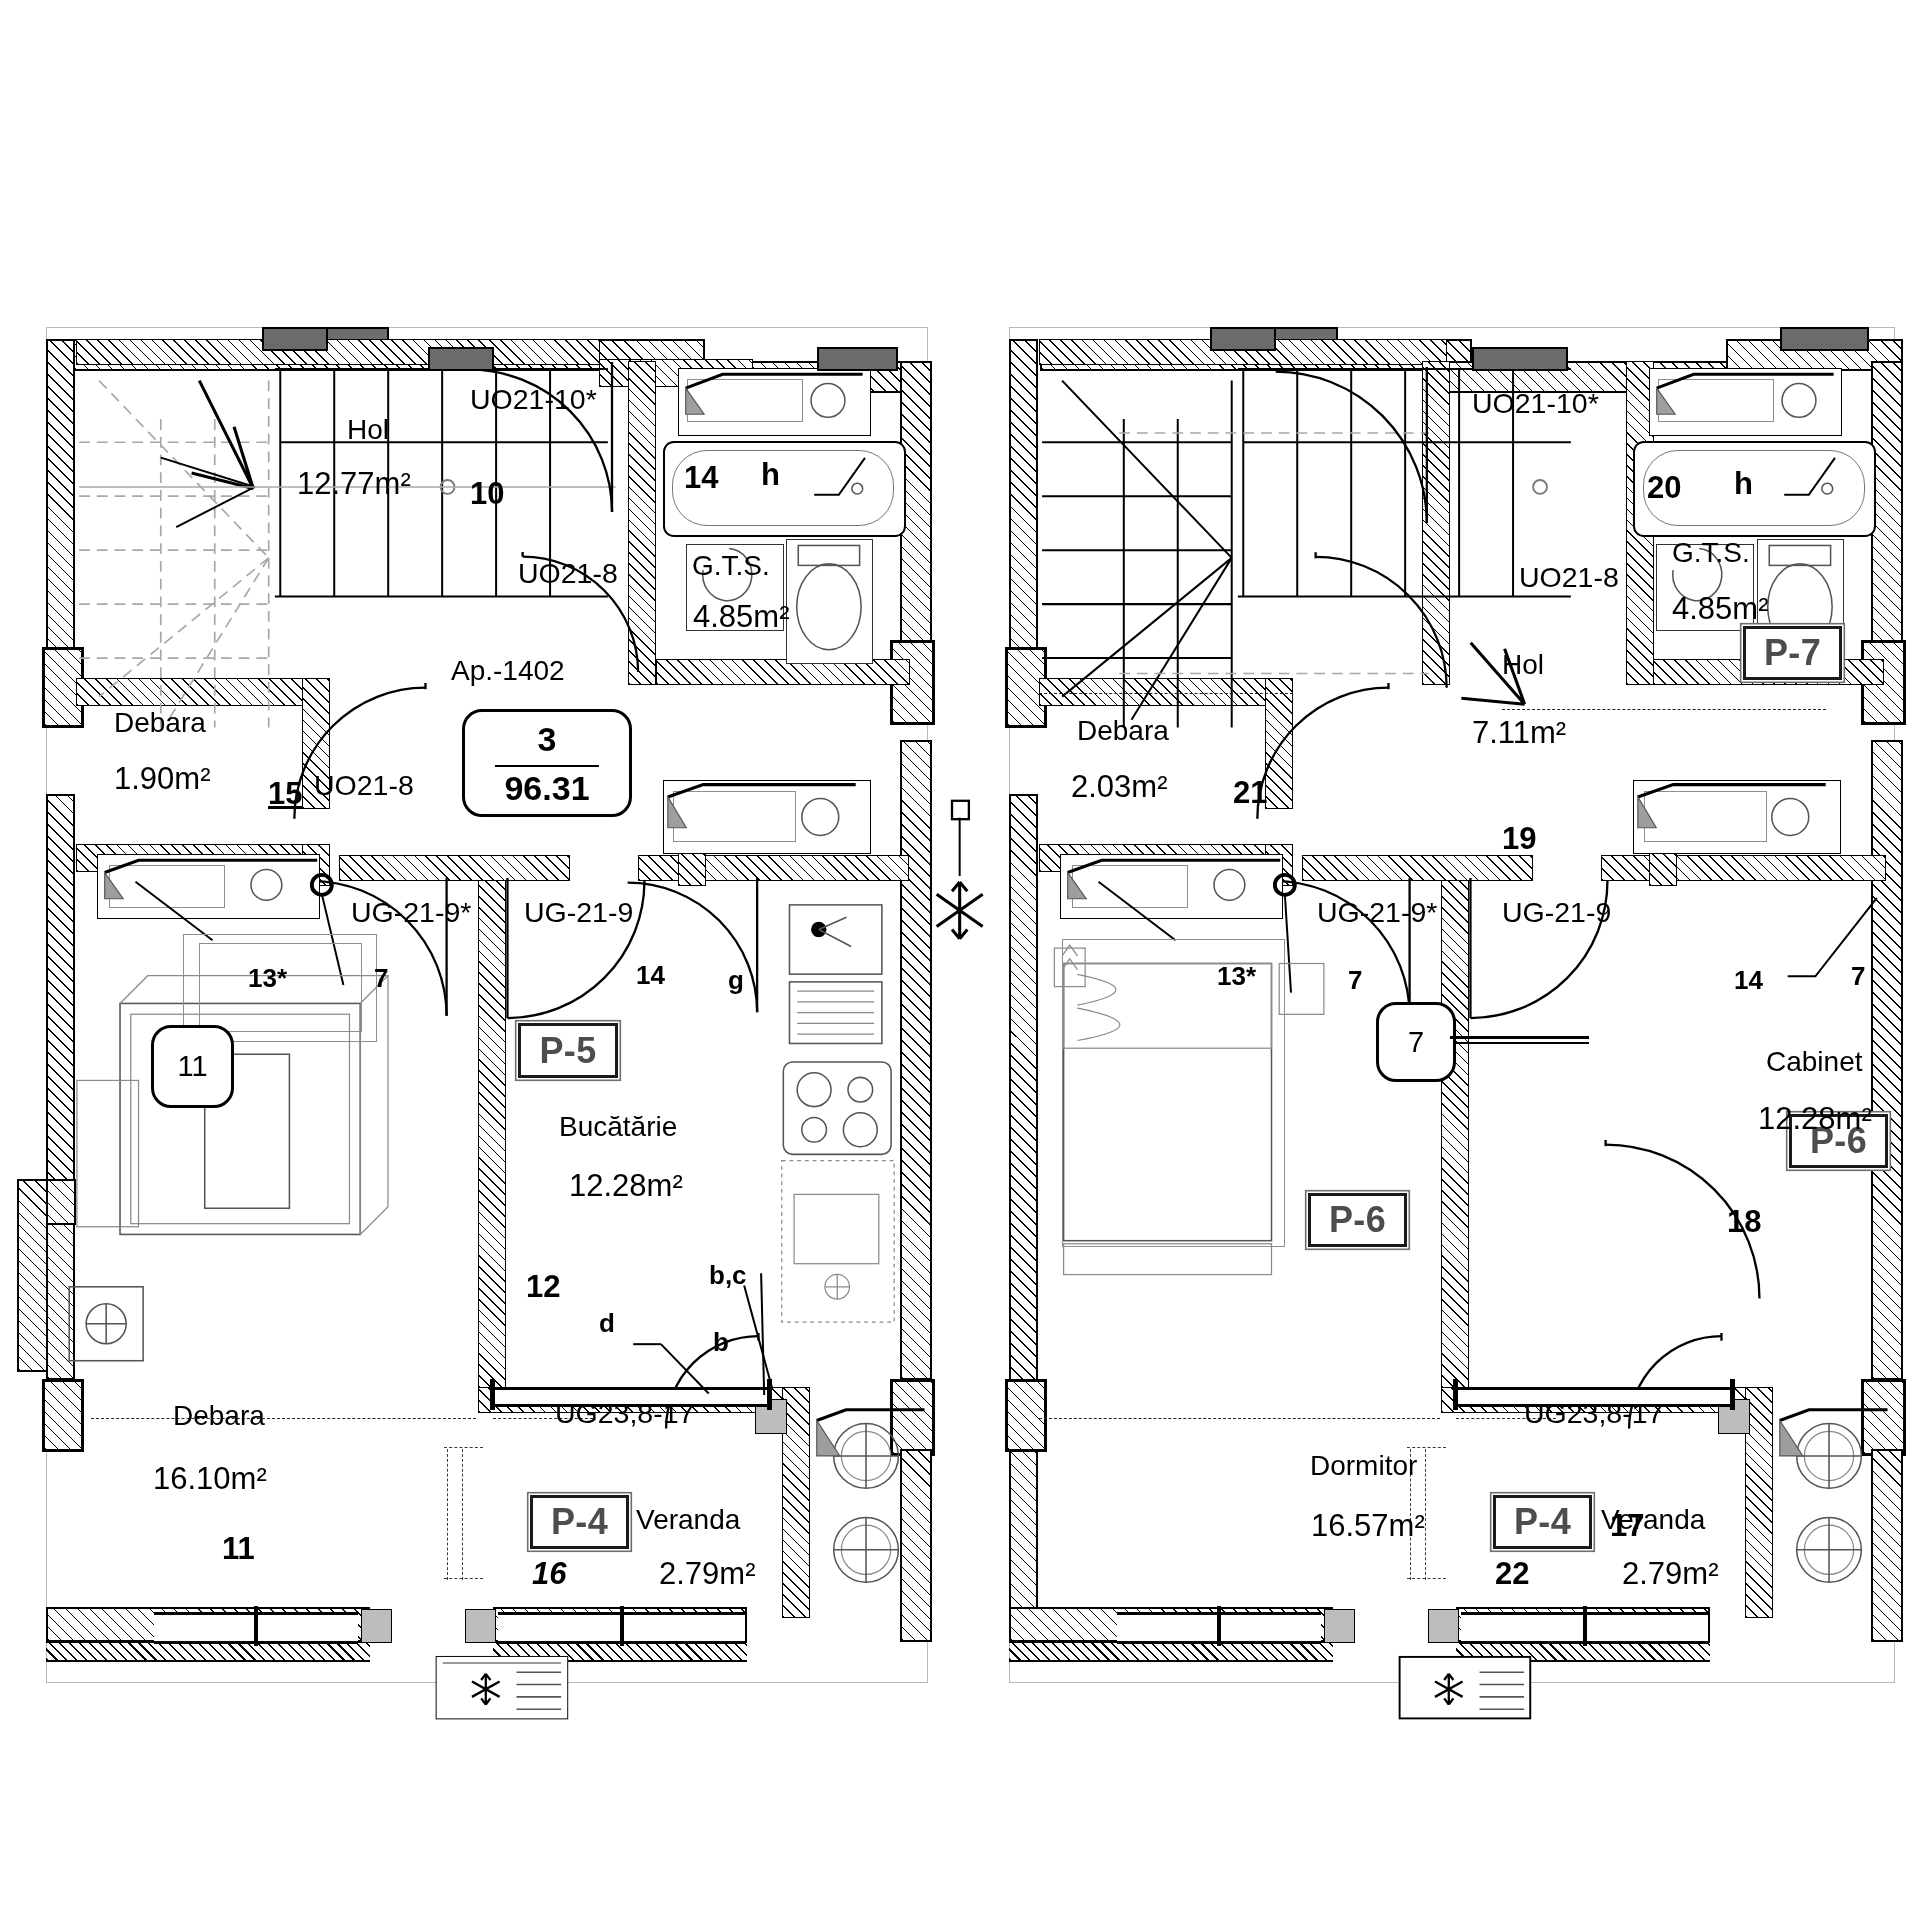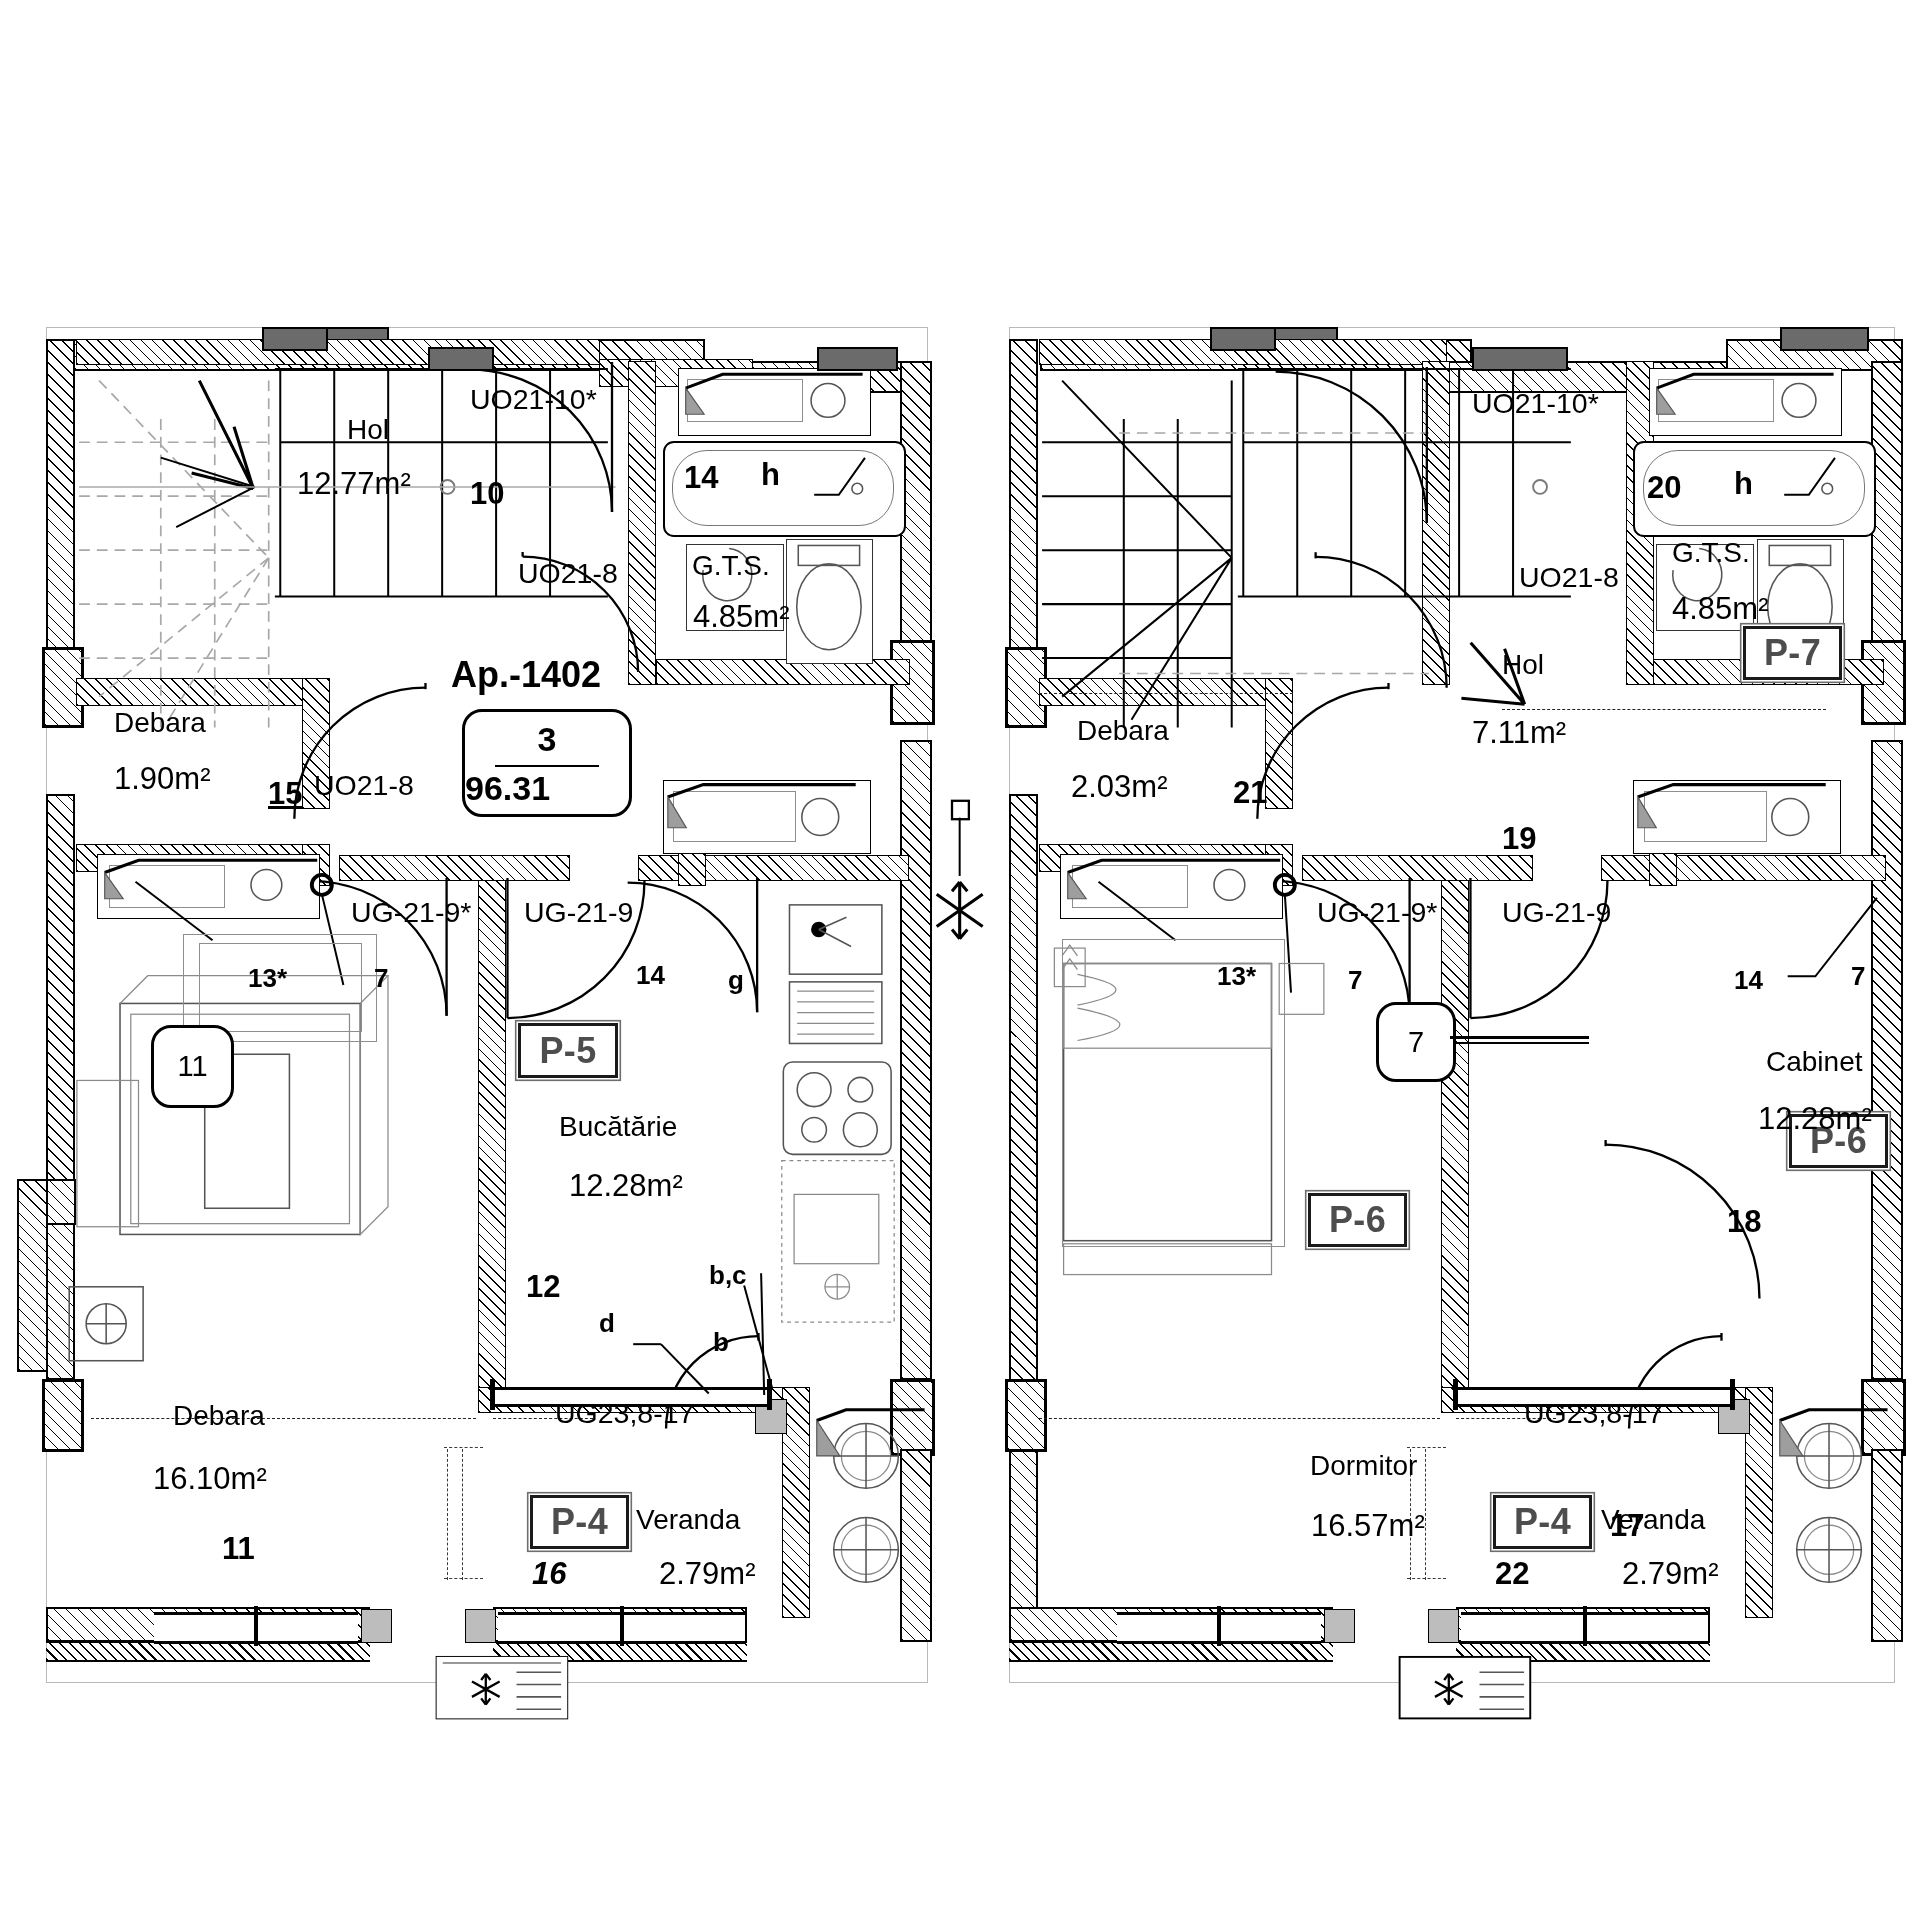--- a/index.html
+++ b/index.html
@@ -22,32 +22,32 @@
   .darkbox{position:absolute;border:1.8px solid #000;box-sizing:border-box;background:#fff;}
   .greybox{position:absolute;background:#bdbdbd;border:1.5px solid #000;box-sizing:border-box;}
 
   
   .t{position:absolute;white-space:nowrap;line-height:1;}
   .rname{font-size:28px;font-weight:400;}
   .rarea{font-size:31px;font-weight:400;}
   .rnum{font-size:31px;font-weight:700;}
   .code{font-size:28.5px;font-weight:400;}
   .tiny{font-size:26px;font-weight:700;}
-  .apt{font-size:36px;font-weight:700;text-align:right;}
+  .apt{font-size:28px;font-weight:400;text-align:right;}
 
   
   .plate{position:absolute;border:3.1px solid #1a1a1a;background:#fff;box-sizing:border-box;
          display:flex;align-items:center;justify-content:center;box-shadow:0 0 0 1.5px #fff,0 0 0 3.1px #6e6e6e;}
   .plate span{font-size:36px;font-weight:700;color:#4d4d4d;letter-spacing:0.4px;}
 
   
   .badge{position:absolute;border:3.9px solid #000;border-radius:20px;background:#fff;box-sizing:border-box;}
   .badge .top{position:absolute;left:0;right:0;top:7.7px;text-align:center;font-size:34px;font-weight:700;}
   .badge .bar{position:absolute;left:18%;right:18%;top:52%;height:2.3px;background:#000;}
-  .badge .bot{position:absolute;left:0;right:0;bottom:6.2px;text-align:left;font-size:34px;font-weight:700;}
+  .badge .bot{position:absolute;left:0;right:0;bottom:6.2px;text-align:center;font-size:34px;font-weight:700;}
 
   
   .circmark{position:absolute;border:3.9px solid #000;border-radius:50%;background:#fff;
             display:flex;align-items:center;justify-content:center;}
   .circmark span{font-size:29px;font-weight:400;}
   .circmark.sq{border-radius:20px;}
 
   svg{position:absolute;overflow:visible;}
   .arc{fill:none;stroke:#000;stroke-width:3;}
   .lead{fill:none;stroke:#000;stroke-width:2.6;}

